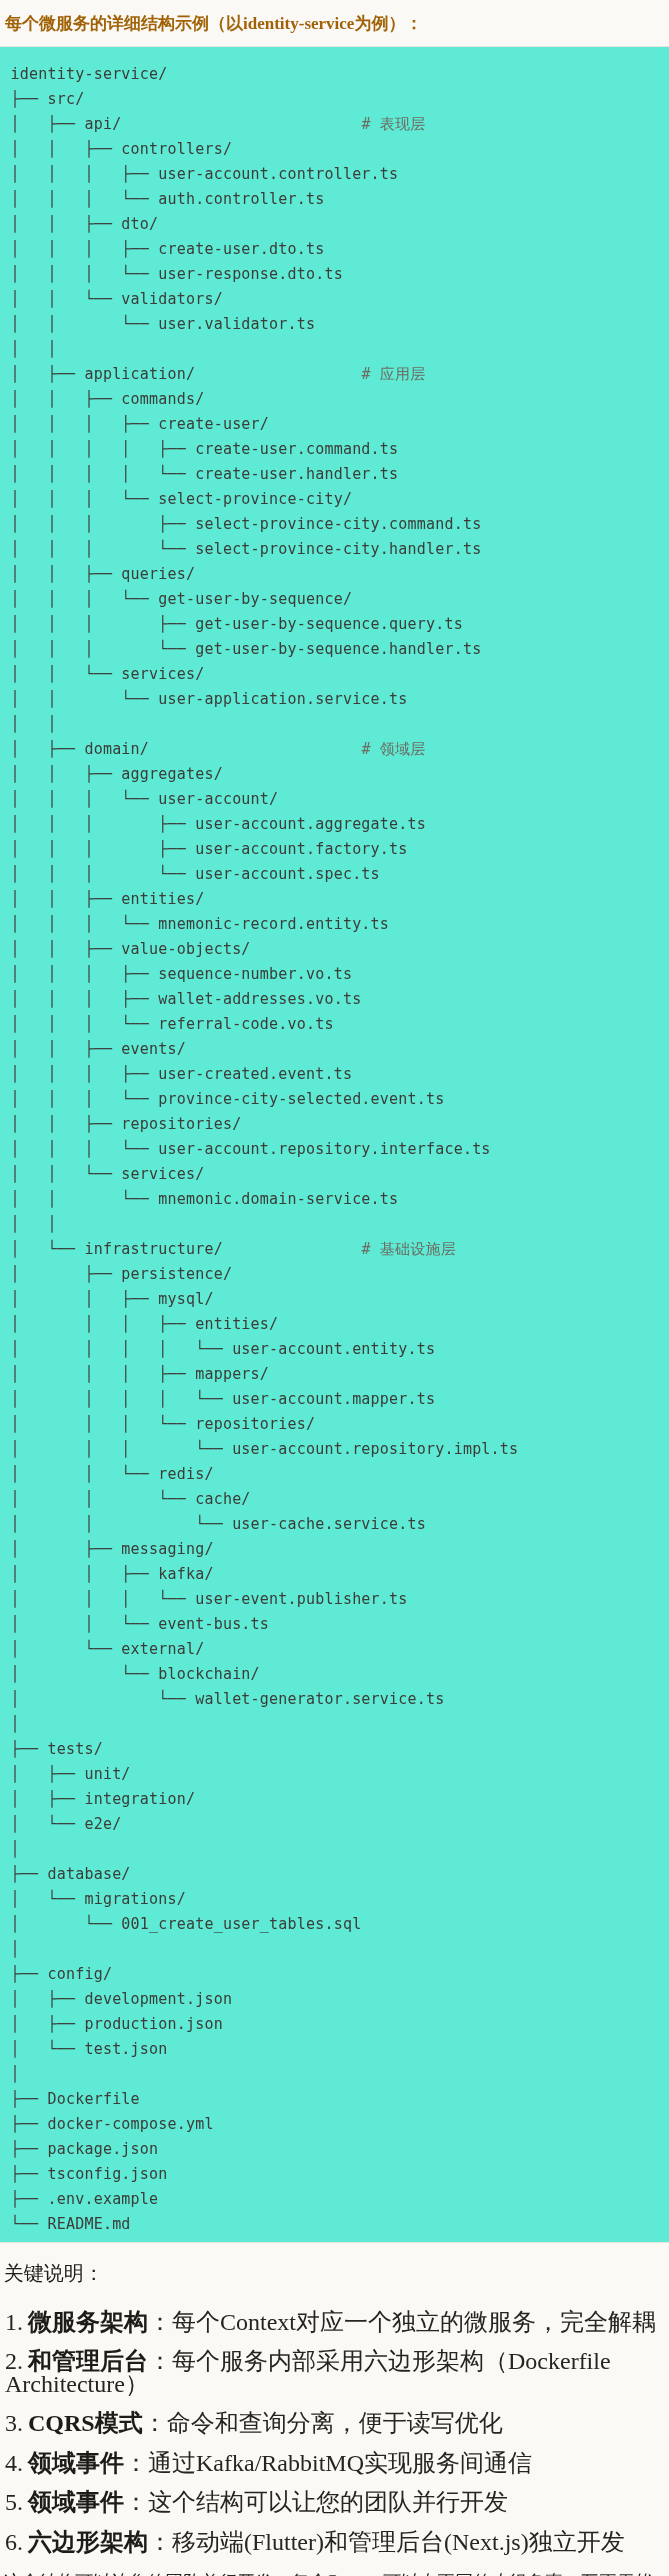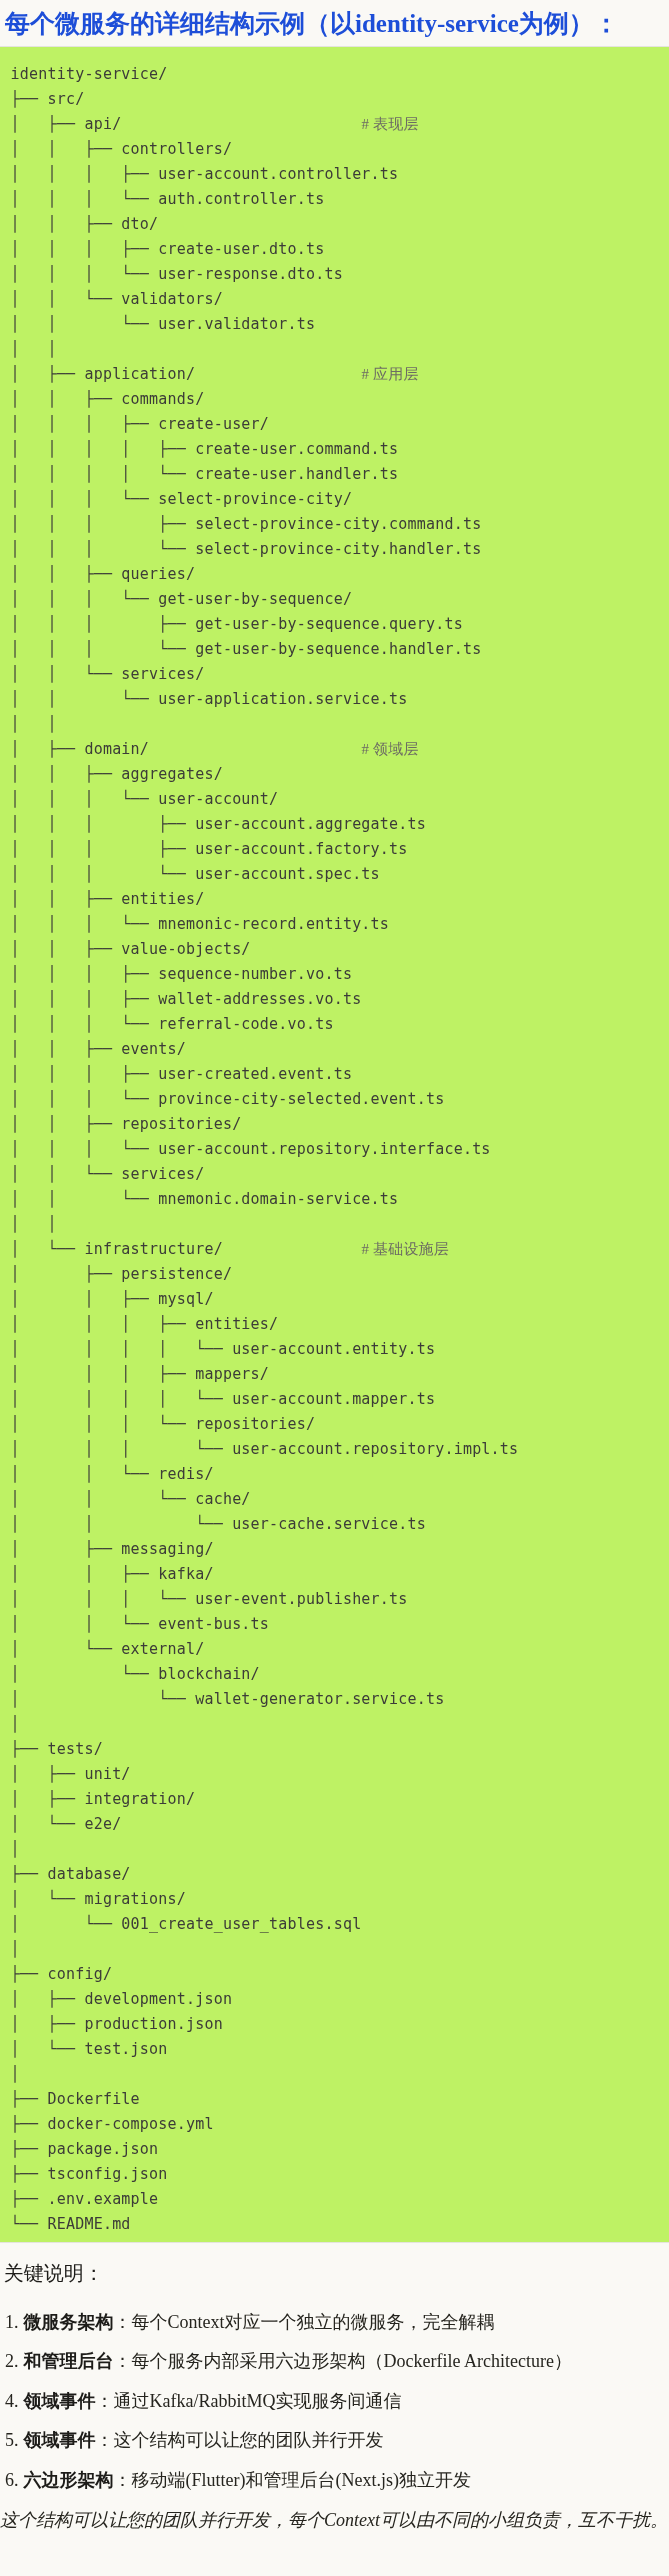--- a/index.html
+++ b/index.html
@@ -9,62 +9,61 @@
   body {
     width: 669px;
     height: 2576px;
     overflow: hidden;
     background: #faf9f5;
     color: #232320;
     font-family: "Liberation Serif", serif;
   }
   .page-title {
     font-family: "Liberation Serif", serif;
-    font-size: 25px;
+    font-size: 17px;
     line-height: 29px;
     font-weight: 700;
-    color: #1d4ed8;
+    color: #a16207;
     margin: 8.8px 0 8.1px 0;
     padding-left: 5px;
   }
   .code-block {
     box-sizing: border-box;
     margin: 0;
     width: 669px;
-    background: #bef264;
+    background: #5eead4;
     border-top: 0.6px solid #e5e4de;
     border-bottom: 0.6px solid #e5e4de;
     padding: 15px 10.6px 5.6px 10.6px;
     font-family: "DejaVu Sans Mono", monospace;
     font-size: 15px;
     line-height: 25px;
     letter-spacing: 0.2px;
     color: #3c3c38;
     white-space: pre;
   }
   .tree-comment {
     color: #6c6c63;
-    font-family: Liberation Serif, serif;
   }
   .notes-heading {
     font-family: "Liberation Serif", serif;
     font-size: 20px;
     line-height: 25px;
     font-weight: 400;
     color: #1d1c19;
     margin: 17.5px 0 25px 0;
     padding-left: 3.8px;
   }
   .notes-list {
     list-style: none;
     margin: 0;
     padding: 0 0 0 5px;
   }
   .notes-list li {
-    font-size: 18px;
+    font-size: 24px;
     line-height: 22.5px;
     margin: 0 0 17px 0;
     color: #26251f;
   }
   .note-number {
     margin-right: 5px;
   }
   .note-term {
     font-weight: 700;
     color: #1d1c19;
@@ -169,19 +168,20 @@
 ├── package.json
 ├── tsconfig.json
 ├── .env.example
 └── README.md</pre>
 
 <h2 class="notes-heading">关键说明：</h2>
 
 <ol class="notes-list">
   <li><span class="note-number">1.</span><span class="note-term">微服务架构</span><span>：每个Context对应一个独立的微服务，完全解耦</span></li>
   <li><span class="note-number">2.</span><span class="note-term">和管理后台</span><span>：每个服务内部采用六边形架构（Dockerfile Architecture）</span></li>
+  <li><span class="note-number">3.</span><span class="note-term">CQRS模式</span><span>：命令和查询分离，便于读写优化</span></li>
   <li><span class="note-number">4.</span><span class="note-term">领域事件</span><span>：通过Kafka/RabbitMQ实现服务间通信</span></li>
   <li><span class="note-number">5.</span><span class="note-term">领域事件</span><span>：这个结构可以让您的团队并行开发</span></li>
   <li><span class="note-number">6.</span><span class="note-term">六边形架构</span><span>：移动端(Flutter)和管理后台(Next.js)独立开发</span></li>
 </ol>
 
 <p class="closing-note">这个结构可以让您的团队并行开发，每个Context可以由不同的小组负责，互不干扰。</p>
 
 
 </body></html>

